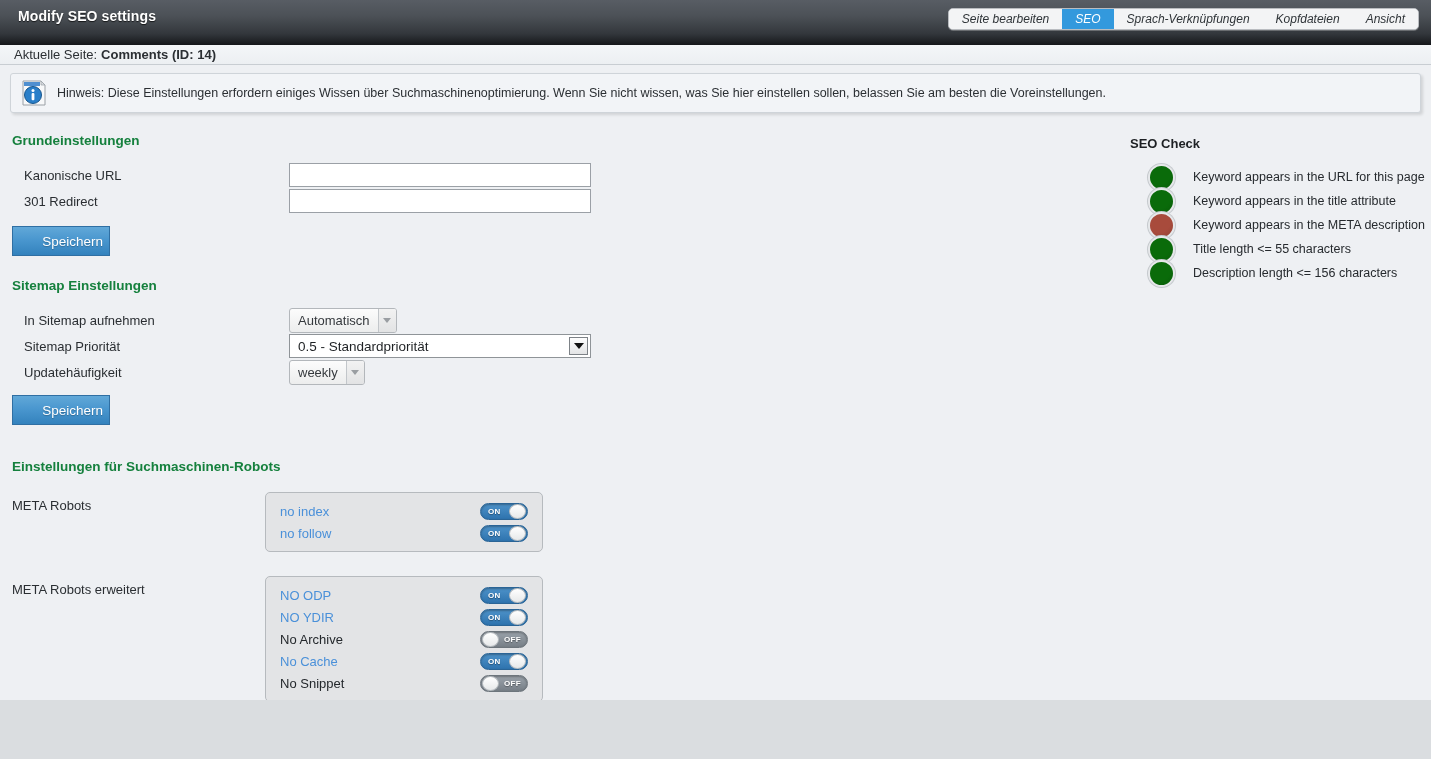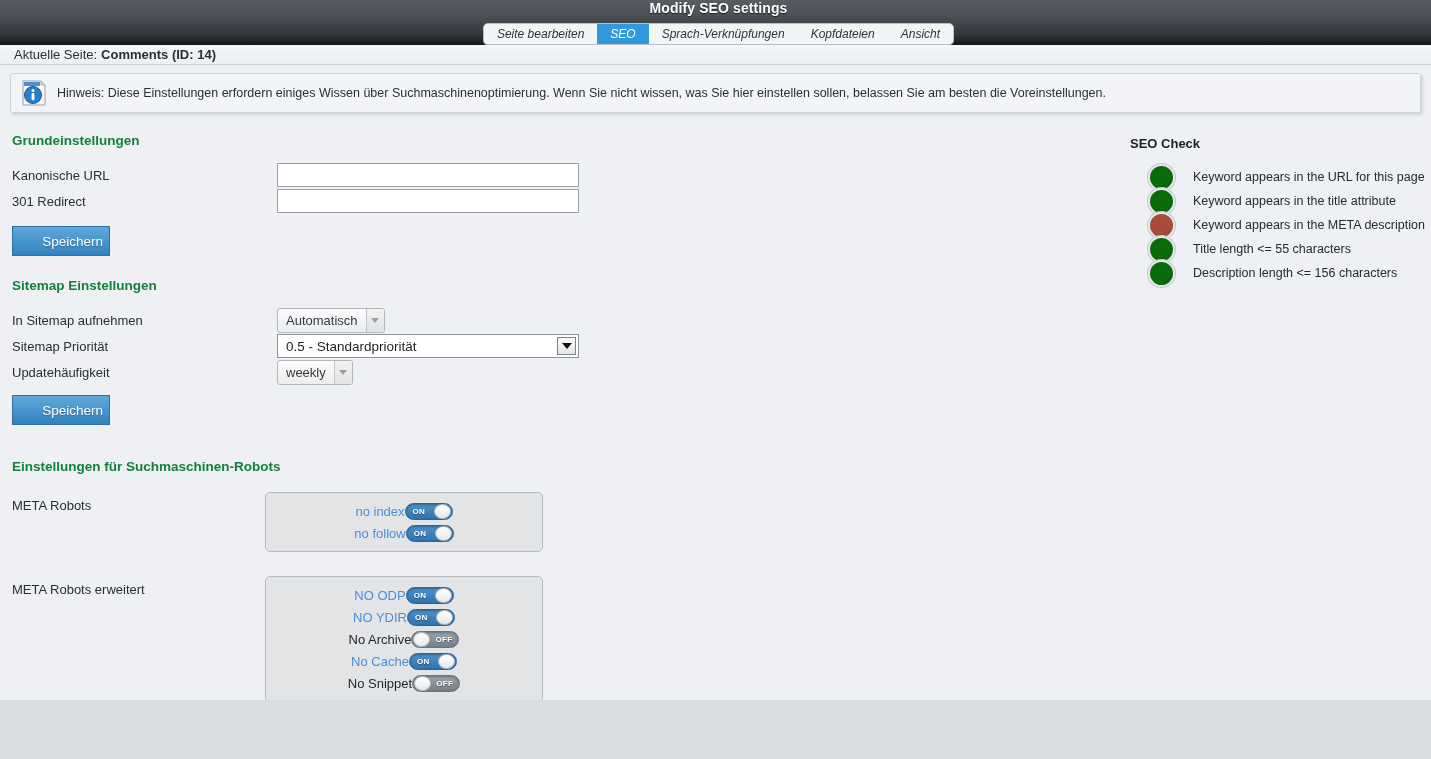--- a/index.html
+++ b/index.html
@@ -11,24 +11,23 @@
     color: #2a2a2a;
     background: #eef0f3;
     overflow: hidden;
     position: relative;
   }
 
   
   .topbar {
     height: 45px;
     background: linear-gradient(to bottom, #585d64 0%, #4c5157 35%, #33373c 75%, #15171a 100%);
-    display: flex; align-items: center;
+    display: flex; 
     position: relative;
-    padding: 0 12px 0 18px;
-    flex-direction: column;
+    padding: 8px 12px 0 18px;
   }
   .app-title {
     color: #ffffff;
     font-size: 14px;
     font-weight: bold;
     letter-spacing: .1px;
     text-shadow: 0 1px 1px rgba(0,0,0,.7);
     flex: 1;
   }
   .tabs {
@@ -86,21 +85,21 @@
     margin-right: 10px;
   }
   .notice-text { font-size: 12.5px; color: #2b2f33; }
 
   
   .content { position: relative; padding: 12px 0 0 0; }
   .section-title {
     font-size: 13.5px; font-weight: bold; color: #15803d;
     margin: 8px 0 14px 12px;
   }
-  .form-row { display: flex; align-items: center; height: 26px; margin-left: 12px; }
+  .form-row { display: flex; align-items: center; height: 26px; margin-left: 24px; }
   .form-label { width: 265px; font-size: 13px; color: #2a2e32; flex: none; }
 
   .txtinput {
     width: 302px; height: 24px;
     border: 1px solid #9ba0a6;
     background: #ffffff;
     font-family: "Liberation Sans", sans-serif;
     font-size: 13px;
     padding: 0 4px;
     color: #222;
@@ -189,21 +188,21 @@
   
   .robots-row { display: flex; margin-left: 12px; margin-top: 18px; }
   .robots-label { width: 253px; font-size: 13px; color: #2a2e32; padding-top: 6px; flex: none; }
   .panel {
     width: 278px;
     background: #e3e4e6;
     border: 1px solid #b6babe;
     border-radius: 5px;
     padding: 7px 14px 7px 14px;
   }
-  .panel-row { display: flex; align-items: center; justify-content: center; height: 22px; }
+  .panel-row { display: flex; align-items: center; justify-content: space-between; height: 22px; }
   .panel-row .lbl { font-size: 13px; }
   .panel-row.on .lbl { color: #4a90d9; }
   .panel-row.off .lbl { color: #24282c; }
 
   .toggle {
     width: 48px; height: 17px;
     border-radius: 9px;
     position: relative;
     cursor: pointer;
     flex: none;

